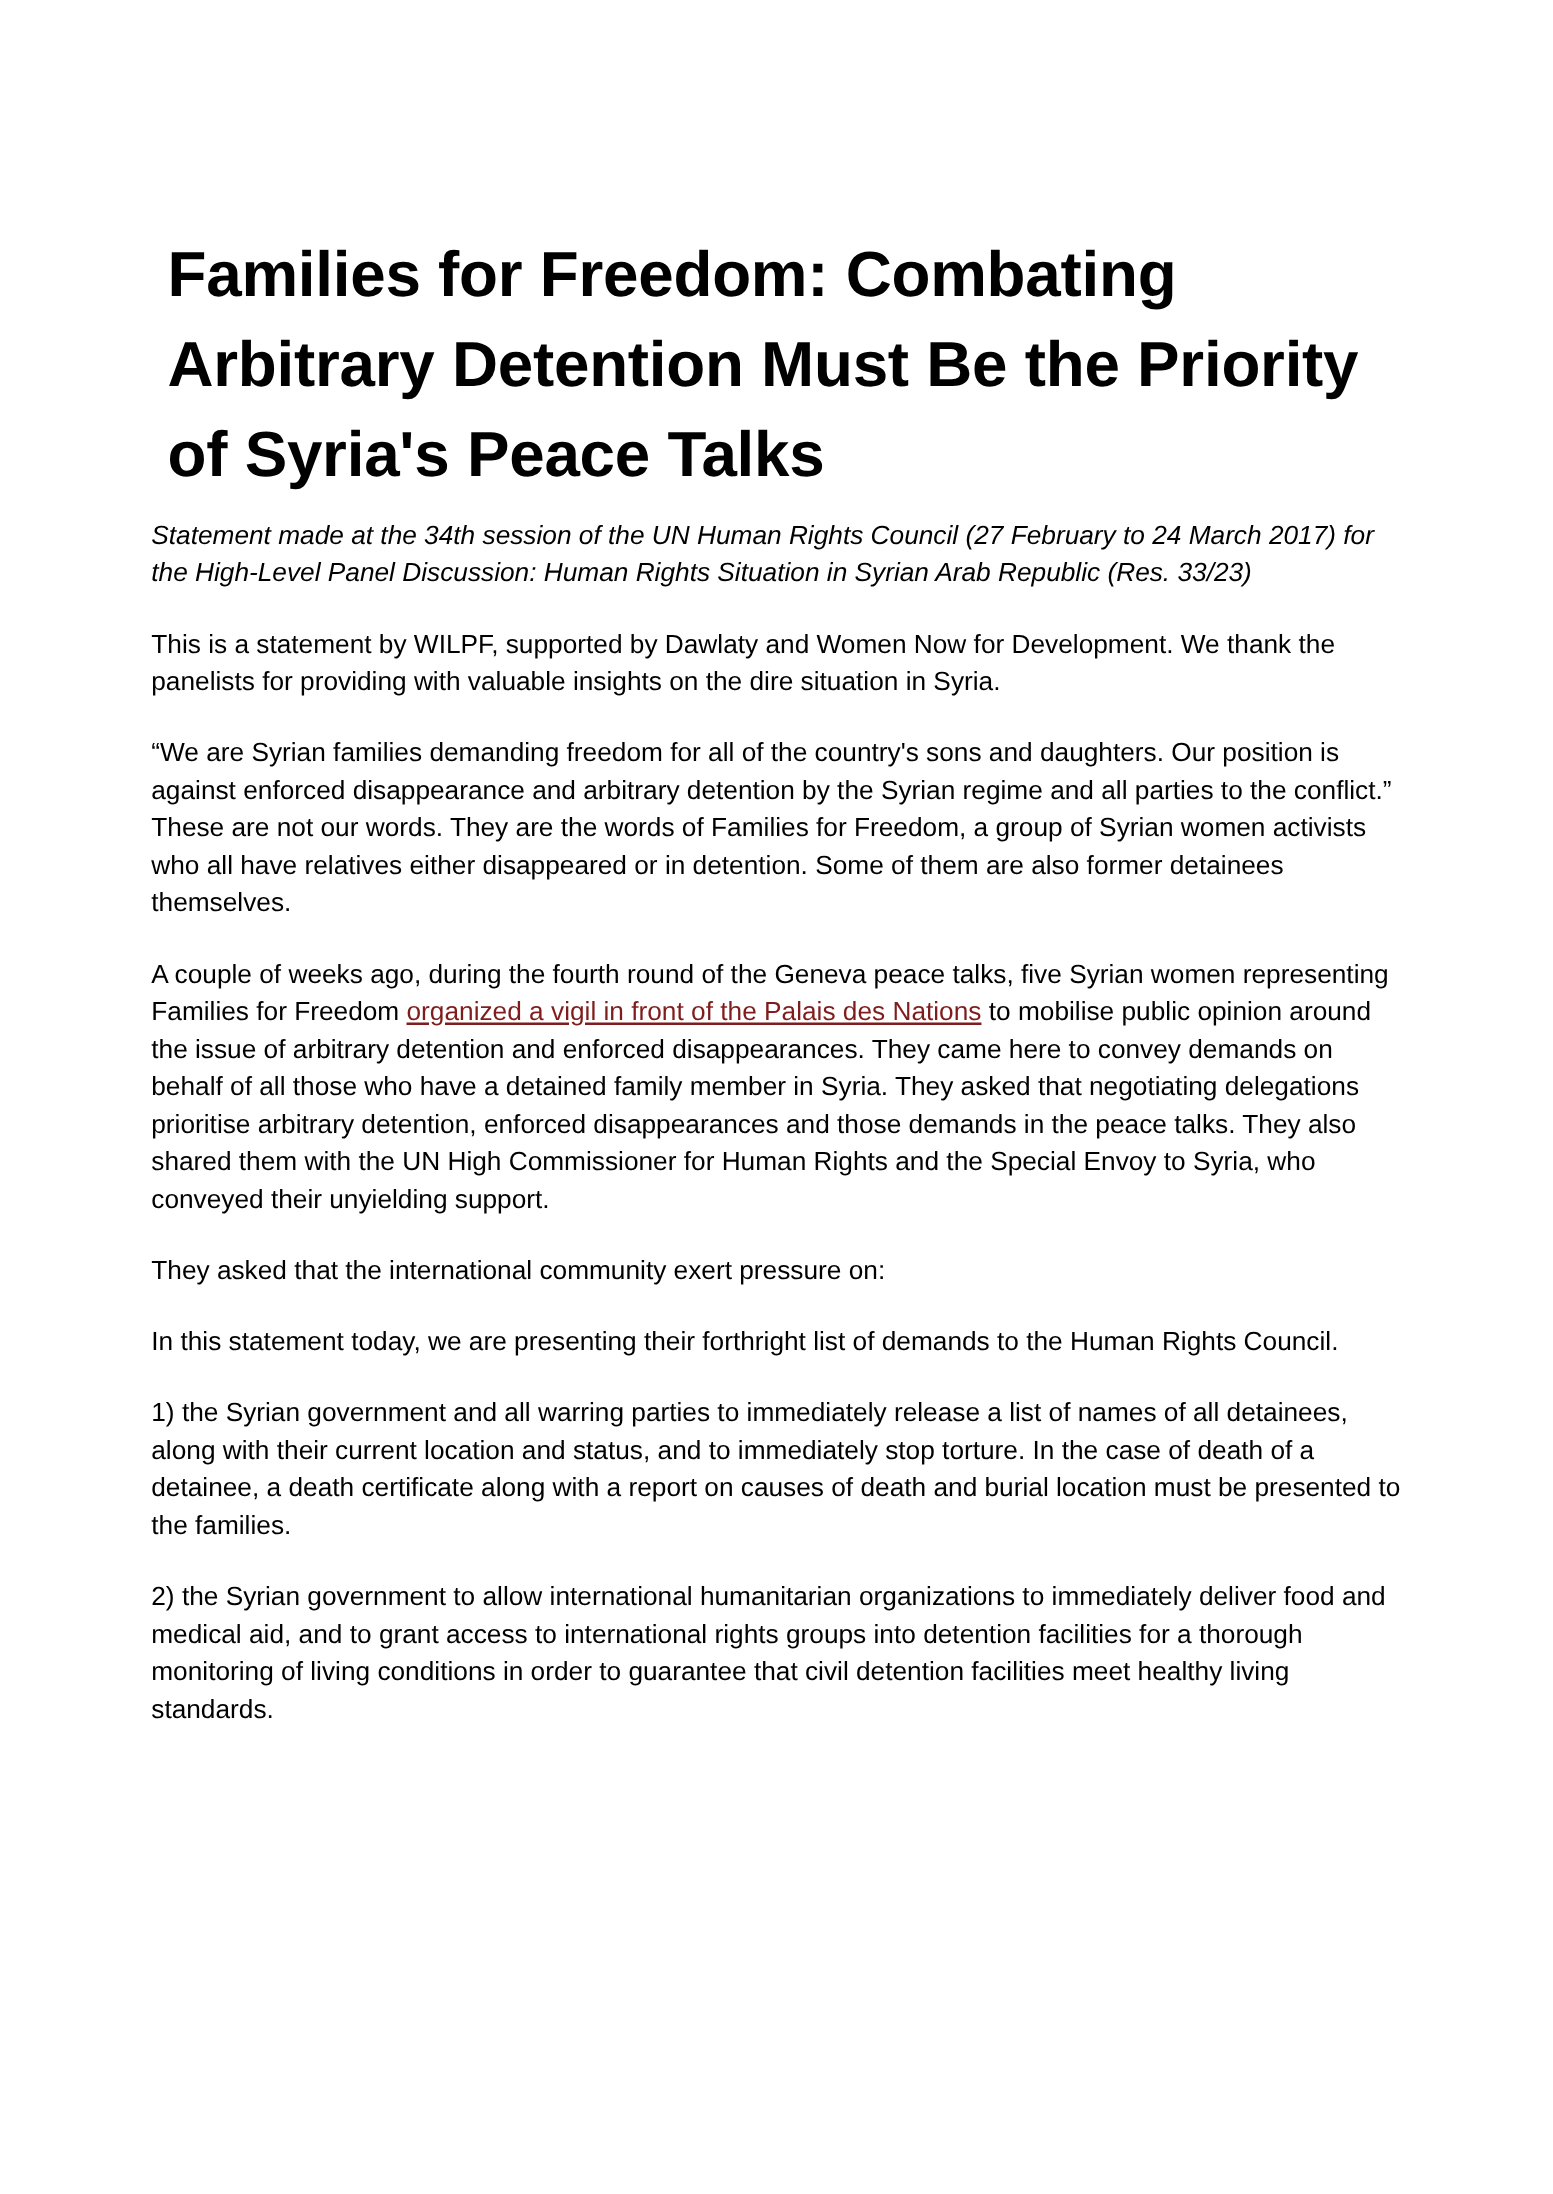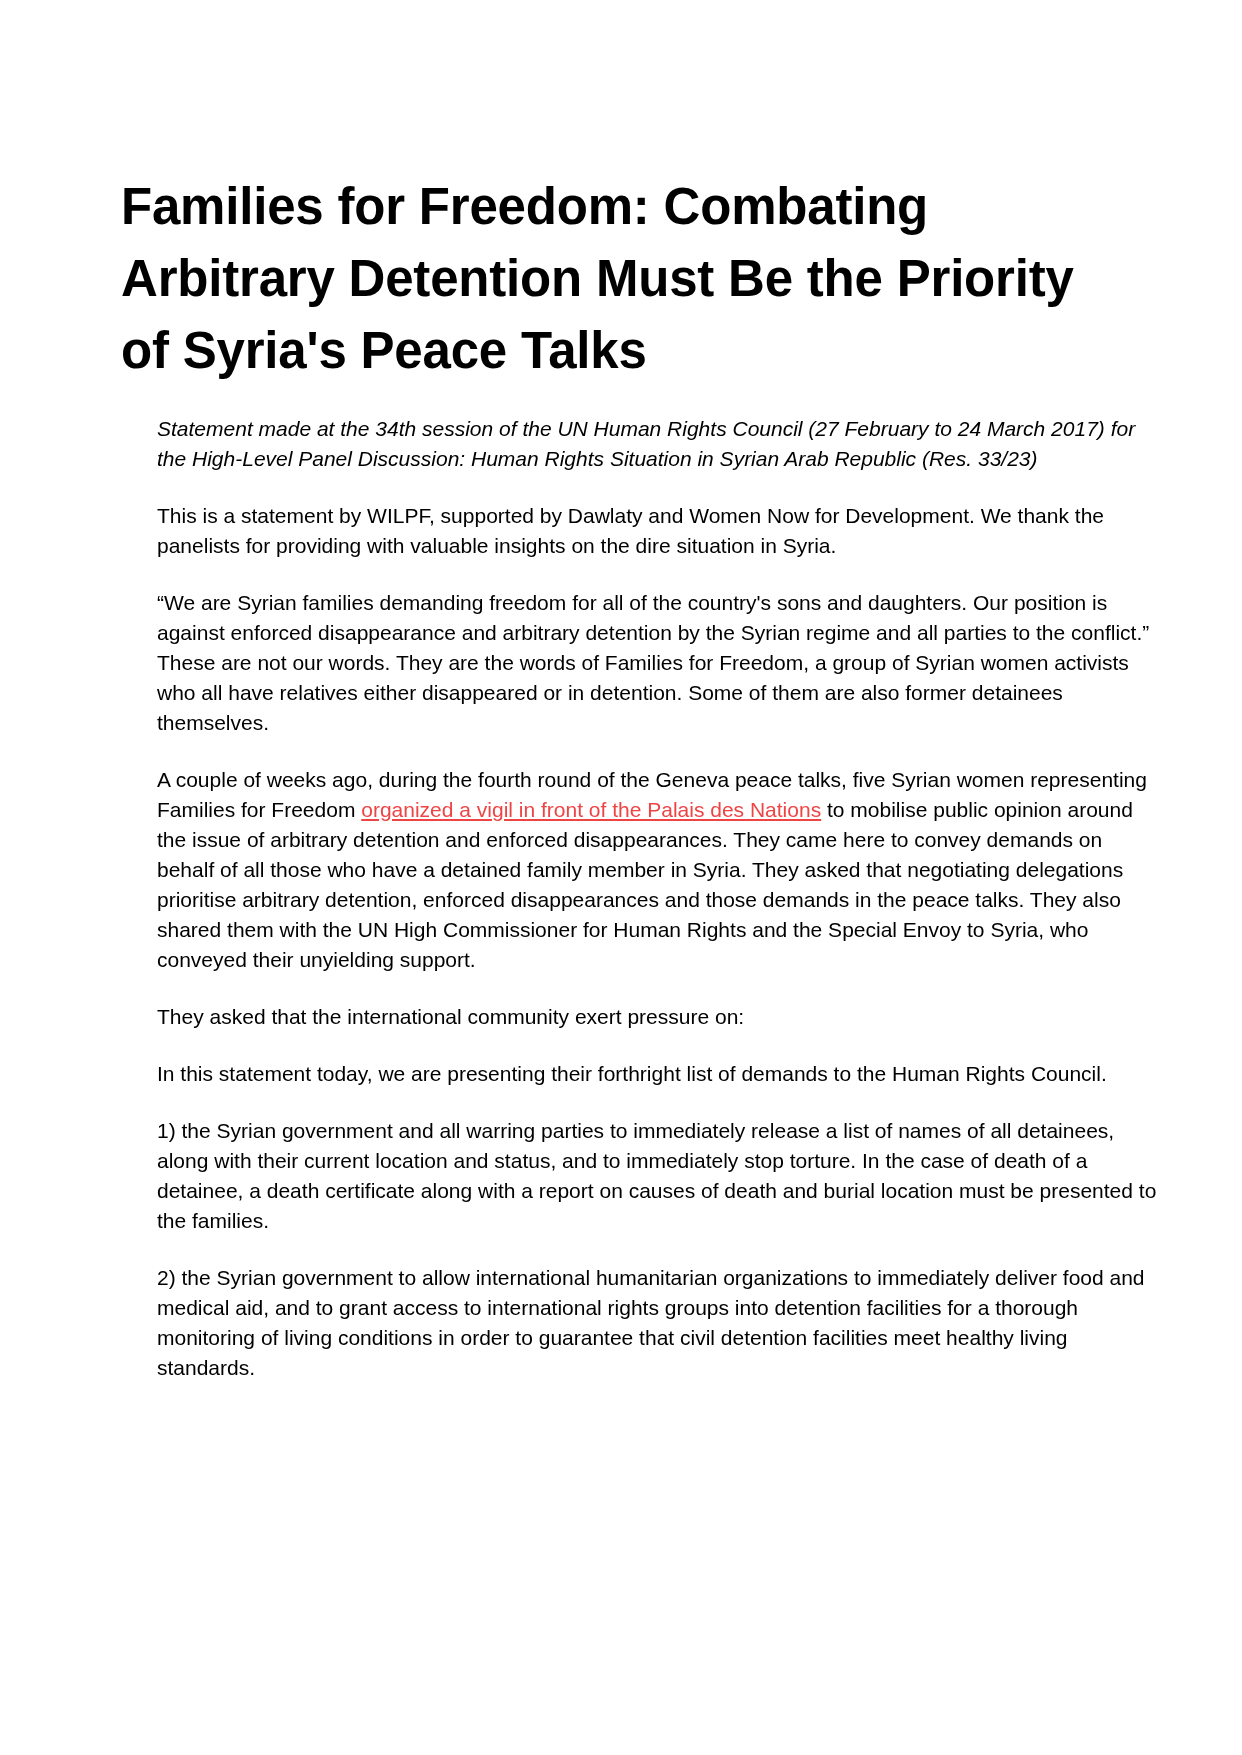--- a/index.html
+++ b/index.html
@@ -2,32 +2,32 @@
 <html><head>
 <meta charset="utf-8">
 <style>
   html, body { margin: 0; padding: 0; background: #ffffff; }
   body { width: 1242px; height: 1755px; position: relative; overflow: hidden; }
   .page {
     position: absolute; left: 121px; top: 0; width: 1000px;
     font-family: "Liberation Sans", sans-serif; color: #000000;
   }
   h1.title {
-    position: absolute; top: 171px; left: 0; margin: 0; width: 1000px;
+    position: absolute; top: 171px; left: 0; margin: 13px; width: 1000px;
     font-family: "Liberation Sans", sans-serif;
     font-weight: bold; font-size: 51px; line-height: 72px; color: #000;
     letter-spacing: -0.2px;
   }
   .body-text {
     position: absolute; top: 414px; left: 0; width: 1000px;
-    font-size: 21px; line-height: 30px; margin-left: 36px;
+    font-size: 21px; line-height: 30px;
   }
   .body-text p { margin: 0 0 27px 0; }
   .subtitle { font-style: italic; }
-  a.link { color: #ef4444; text-decoration: underline; }
+  a.link { color: #7f1d1d; text-decoration: underline; }
 </style>
 </head>
 <body>
 
 <div class="page">
   <h1 class="title">Families for Freedom: Combating Arbitrary Detention Must Be the Priority of Syria's Peace Talks</h1>
 
   <div class="body-text">
     <p class="subtitle">Statement made at the 34th session of the UN Human Rights Council  (27 February to 24 March 2017) for the High-Level Panel Discussion: Human Rights Situation in Syrian Arab Republic (Res. 33/23)</p>
     <p>This is a statement by WILPF, supported by Dawlaty and Women Now for Development. We thank the panelists for providing with valuable insights on the dire situation in Syria.</p>

